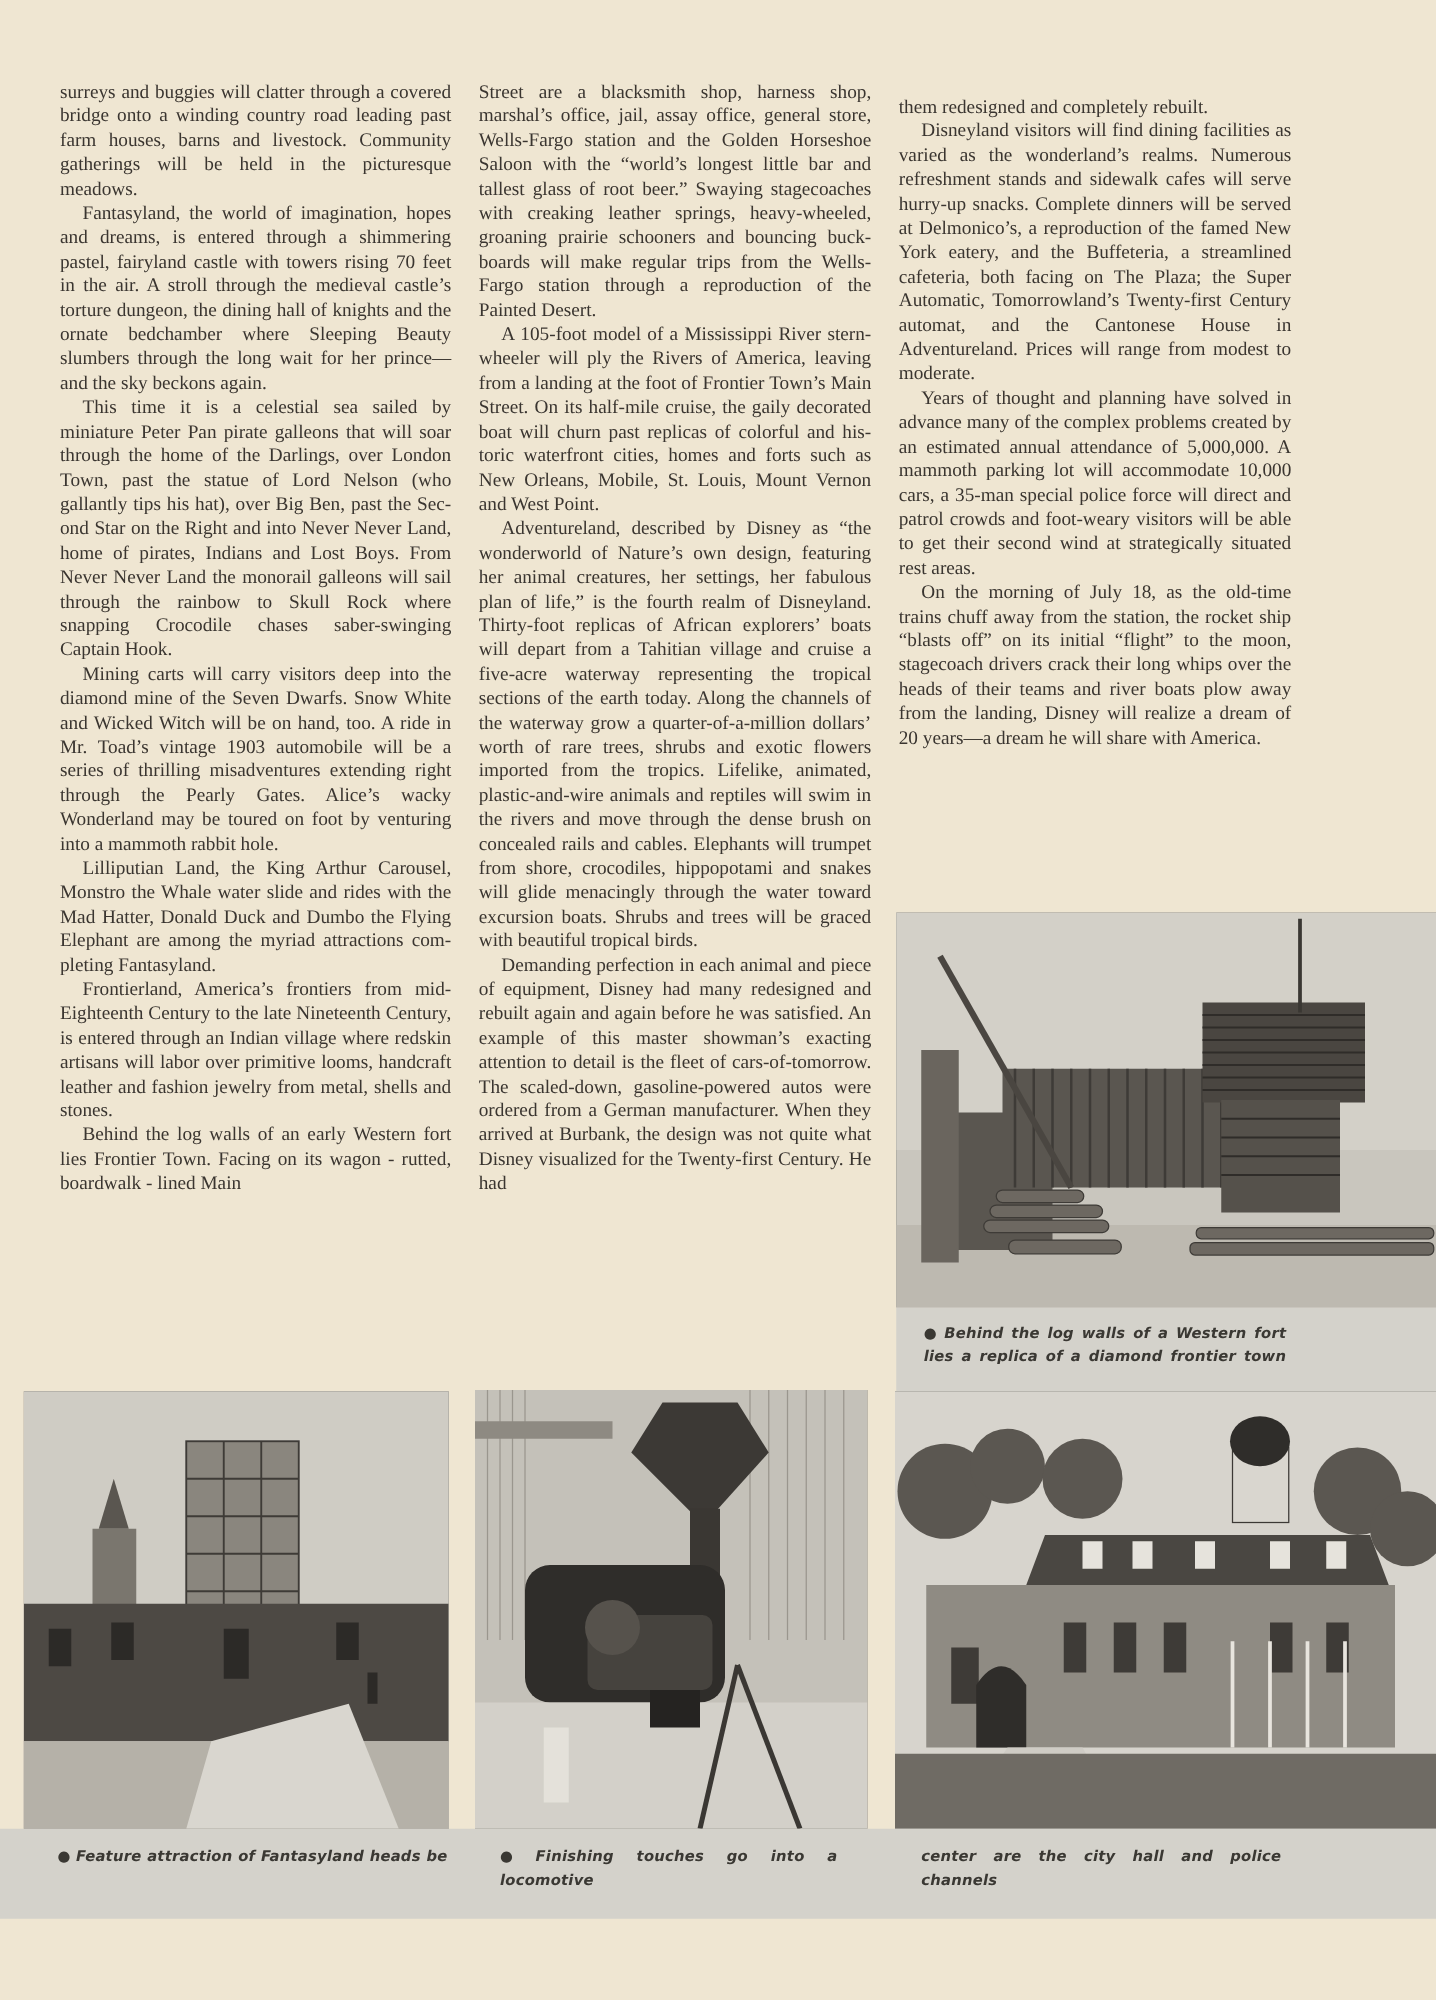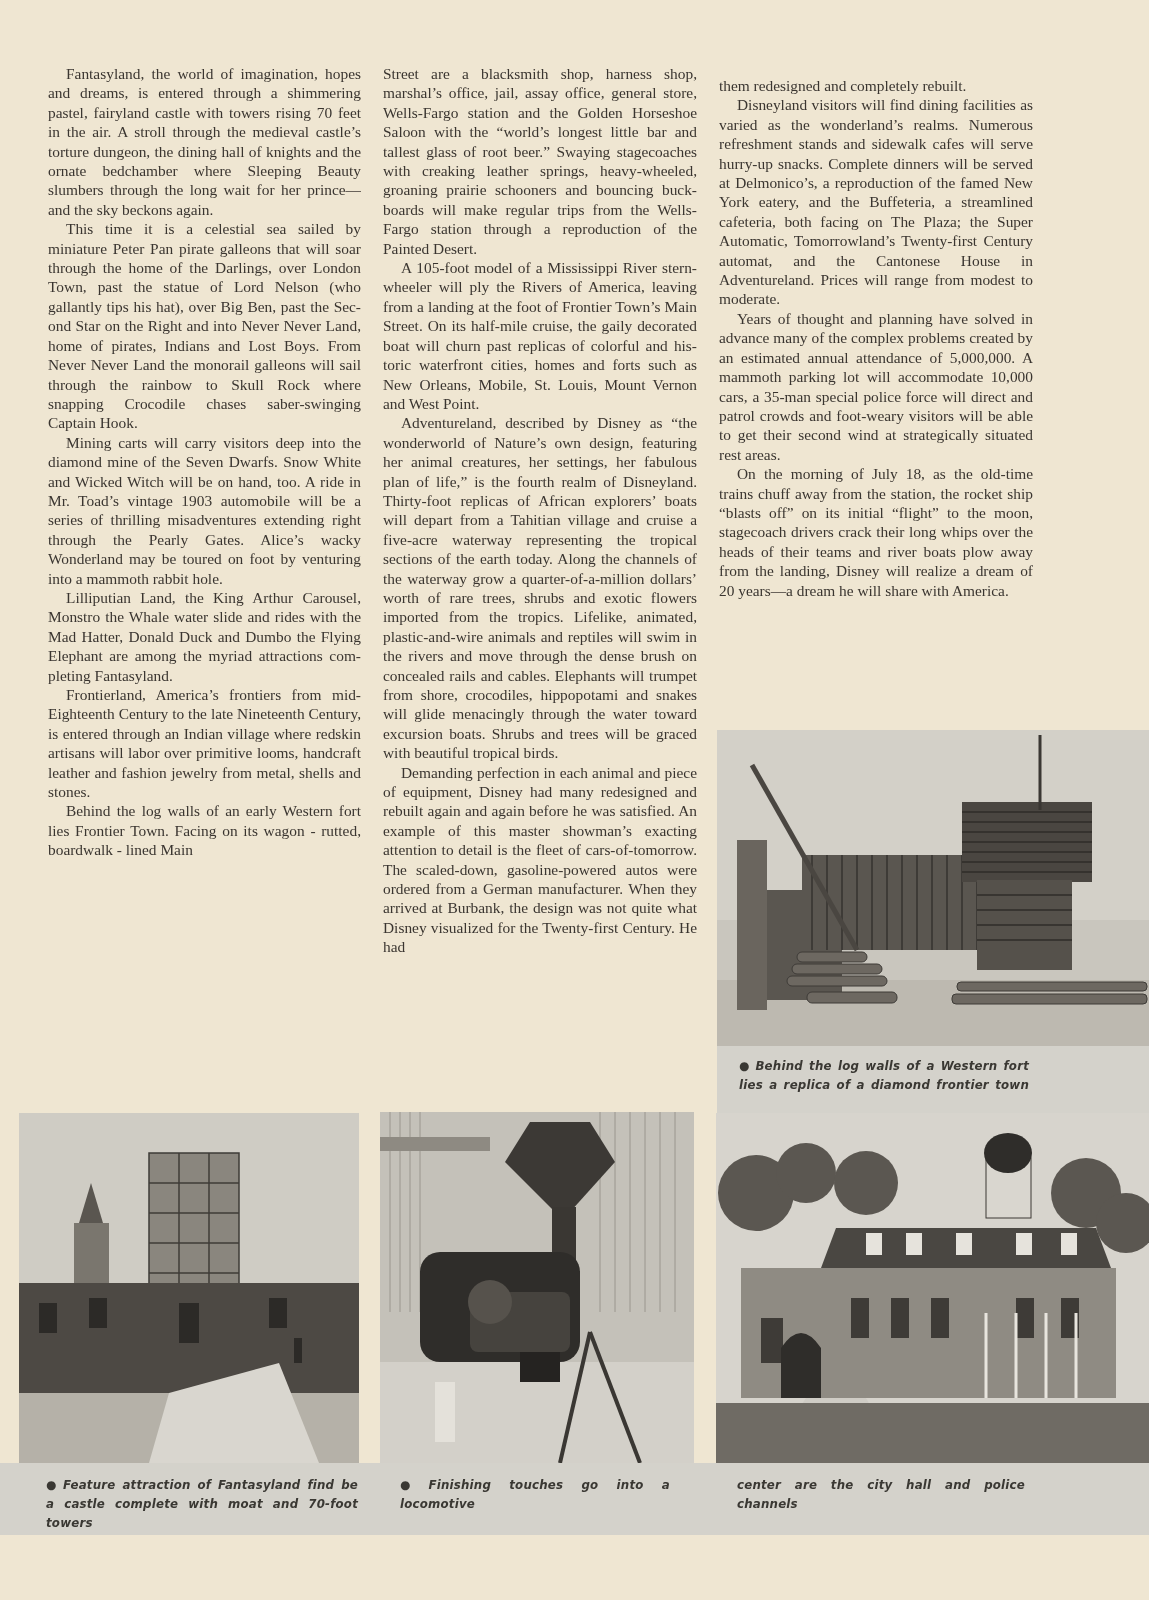--- a/index.html
+++ b/index.html
@@ -35,20 +35,21 @@
     color:#3a3833; text-align:justify; text-align-last:justify;
     letter-spacing:0.2px;
     font-style:italic;
   }
   .caption .bullet { margin-right:4px; }
 </style>
 </head>
 <body>
 
 <div id="col1" class="col">
+  <p class="noindent">surreys and buggies will clatter through a covered bridge onto a winding country road leading past farm houses, barns and livestock. Community gatherings will be held in the picturesque meadows.</p>
   <p>Fantasyland, the world of imagination, hopes and dreams, is entered through a shimmering pastel, fairyland castle with towers rising 70 feet in the air. A stroll through the medieval castle’s torture dun­geon, the dining hall of knights and the ornate bedchamber where Sleeping Beauty slumbers through the long wait for her prince—and the sky beckons again.</p>
   <p>This time it is a celestial sea sailed by miniature Peter Pan pirate galleons that will soar through the home of the Darlings, over London Town, past the statue of Lord Nelson (who gallantly tips his hat), over Big Ben, past the Sec­ond Star on the Right and into Never Never Land, home of pirates, Indians and Lost Boys. From Never Never Land the monorail galleons will sail through the rainbow to Skull Rock where snapping Crocodile chases saber-swinging Captain Hook.</p>
   <p>Mining carts will carry visitors deep into the diamond mine of the Seven Dwarfs. Snow White and Wicked Witch will be on hand, too. A ride in Mr. Toad’s vintage 1903 automobile will be a series of thrilling misadventures extending right through the Pearly Gates. Alice’s wacky Wonderland may be toured on foot by venturing into a mammoth rabbit hole.</p>
   <p>Lilliputian Land, the King Arthur Ca­rousel, Monstro the Whale water slide and rides with the Mad Hatter, Donald Duck and Dumbo the Flying Elephant are among the myriad attractions com­pleting Fantasyland.</p>
   <p>Frontierland, America’s frontiers from mid-Eighteenth Century to the late Nine­teenth Century, is entered through an Indian village where redskin artisans will labor over primitive looms, handcraft leather and fashion jewelry from metal, shells and stones.</p>
   <p>Behind the log walls of an early Western fort lies Frontier Town. Facing on its wagon - rutted, boardwalk - lined Main</p>
 </div>
 
 <div id="col2" class="col">
   <p class="noindent">Street are a blacksmith shop, harness shop, marshal’s office, jail, assay office, general store, Wells-Fargo station and the Golden Horseshoe Saloon with the “world’s long­est little bar and tallest glass of root beer.” Swaying stagecoaches with creak­ing leather springs, heavy-wheeled, groan­ing prairie schooners and bouncing buck­boards will make regular trips from the Wells-Fargo station through a reproduc­tion of the Painted Desert.</p>
@@ -150,22 +151,21 @@
         <rect x="70" y="185" width="18" height="30"></rect>
       <rect x="160" y="190" width="20" height="40"></rect>
         <rect x="250" y="185" width="18" height="30"></rect>
     </g>
     <rect x="0" y="280" width="340" height="70" fill="#b5b1a8"></rect>
     <polygon points="150,280 260,250 300,350 130,350" fill="#d9d6cf"></polygon>
     <rect x="275" y="225" width="8" height="25" fill="#2c2a27"></rect>
   </svg>
 </div>
 <div class="caption" style="left:46px; top:1476px; width:312px;">
-  <div><span class="bullet">●</span><span>Feature attraction of Fantasyland find be</span></div>
-  <div>a castle complete with moat and 70-foot towers</div>
+  <div><span class="bullet">●</span><span>Feature attraction of Fantasyland heads be</span></div>
 </div>
 
 <div class="photo" style="left:380px; top:1112px; width:314px; height:351px;" title="locomotive being finished in a shed">
   <svg viewBox="0 0 314 351" preserveAspectRatio="none">
     <rect width="314" height="351" fill="#c4c1b9"></rect>
     <g stroke="#9a968e" stroke-width="1">
       <line x1="10" y1="0" x2="10" y2="200"></line>
         <line x1="20" y1="0" x2="20" y2="200"></line>
       <line x1="30" y1="0" x2="30" y2="200"></line>
         <line x1="40" y1="0" x2="40" y2="200"></line>

